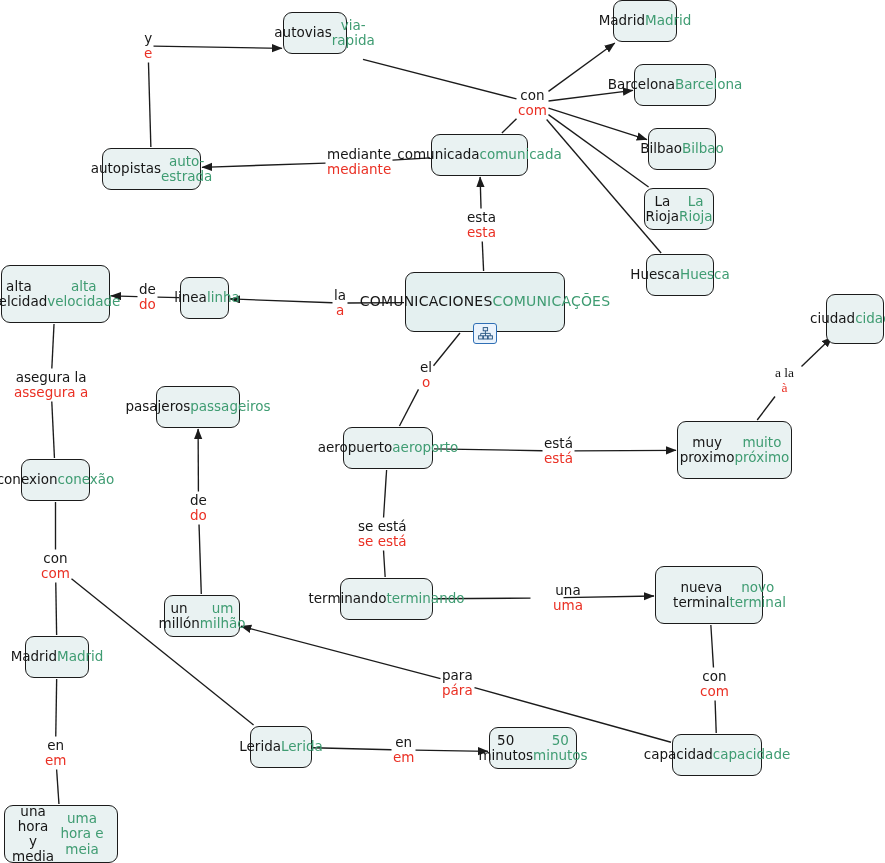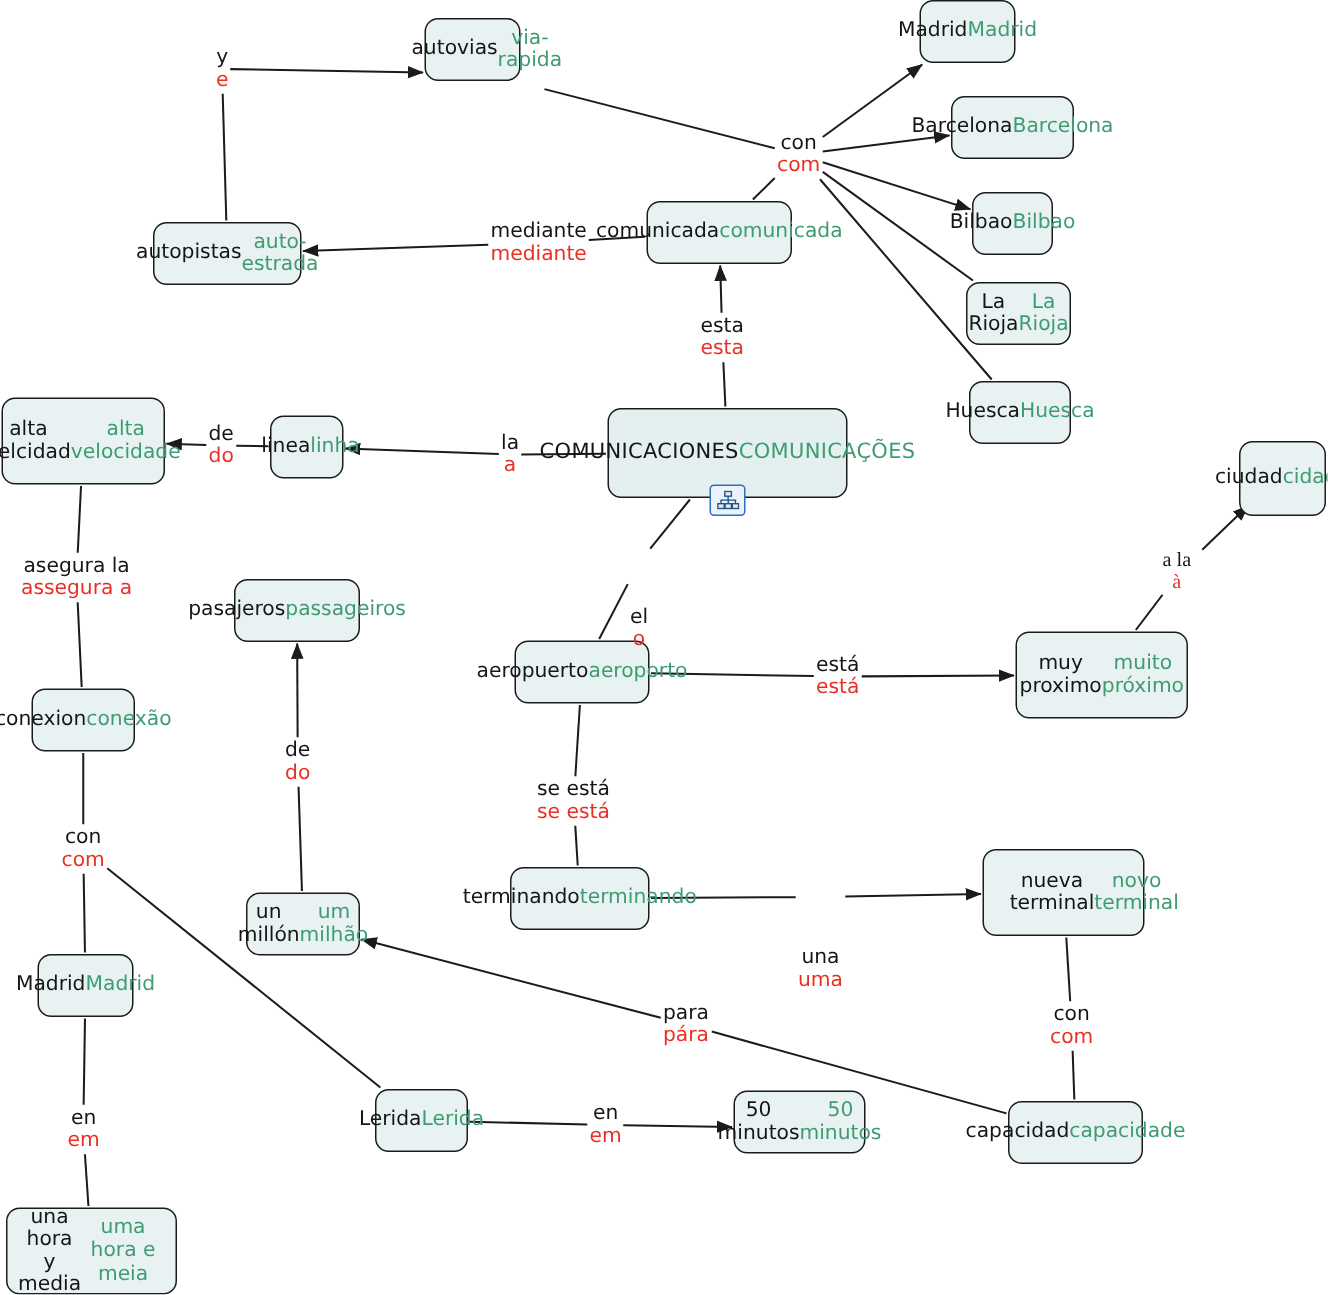--- a/index.html
+++ b/index.html
@@ -107,21 +107,21 @@
         <div class="pt">comunicada</div>
       </div>
       <div class="node" style="left: 613px; top: 0px; width: 64px; height: 42px;">
         <div class="es">Madrid</div>
         <div class="pt">Madrid</div>
       </div>
       <div class="node" style="left: 634px; top: 64px; width: 82px; height: 42px;">
         <div class="es">Barcelona</div>
         <div class="pt">Barcelona</div>
       </div>
-      <div class="node" style="left: 648px; top: 128px; width: 54px; height: 42px;">
+      <div class="node" style="left: 648px; top: 128px; width: 68px; height: 42px;">
         <div class="es">Bilbao</div>
         <div class="pt">Bilbao</div>
       </div>
       <div class="node" style="left: 644px; top: 188px; width: 70px; height: 42px;">
         <div class="es">La Rioja</div>
         <div class="pt">La Rioja</div>
       </div>
       <div class="node" style="left: 646px; top: 254px; width: 68px; height: 42px;">
         <div class="es">Huesca</div>
         <div class="pt">Huesca</div>
@@ -225,33 +225,33 @@
         <span class="pt">com</span>
       </div>
       <div class="link" style="left: 45px; top: 738px;">
         <span class="es">en</span>
         <span class="pt">em</span>
       </div>
       <div class="link" style="left: 190px; top: 493px;">
         <span class="es">de</span>
         <span class="pt">do</span>
       </div>
-      <div class="link" style="left: 420px; top: 360px; margin-top: 44px;">
+      <div class="link" style="left: 420px; top: 360px;">
         <span class="es">el</span>
         <span class="pt">o</span>
       </div>
       <div class="link" style="left: 544px; top: 436px;">
         <span class="es">está</span>
         <span class="pt">está</span>
       </div>
       <div class="link" style="left: 358px; top: 519px;">
         <span class="es">se está</span>
         <span class="pt">se está</span>
       </div>
-      <div class="link" style="left: 532px; top: 583px; margin-top: 48px;">
+      <div class="link" style="left: 553px; top: 583px;">
         <span class="es">una</span>
         <span class="pt">uma</span>
       </div>
       <div class="link" style="left: 700px; top: 669px;">
         <span class="es">con</span>
         <span class="pt">com</span>
       </div>
       <div class="link" style="left: 442px; top: 668px;">
         <span class="es">para</span>
         <span class="pt">pára</span>

